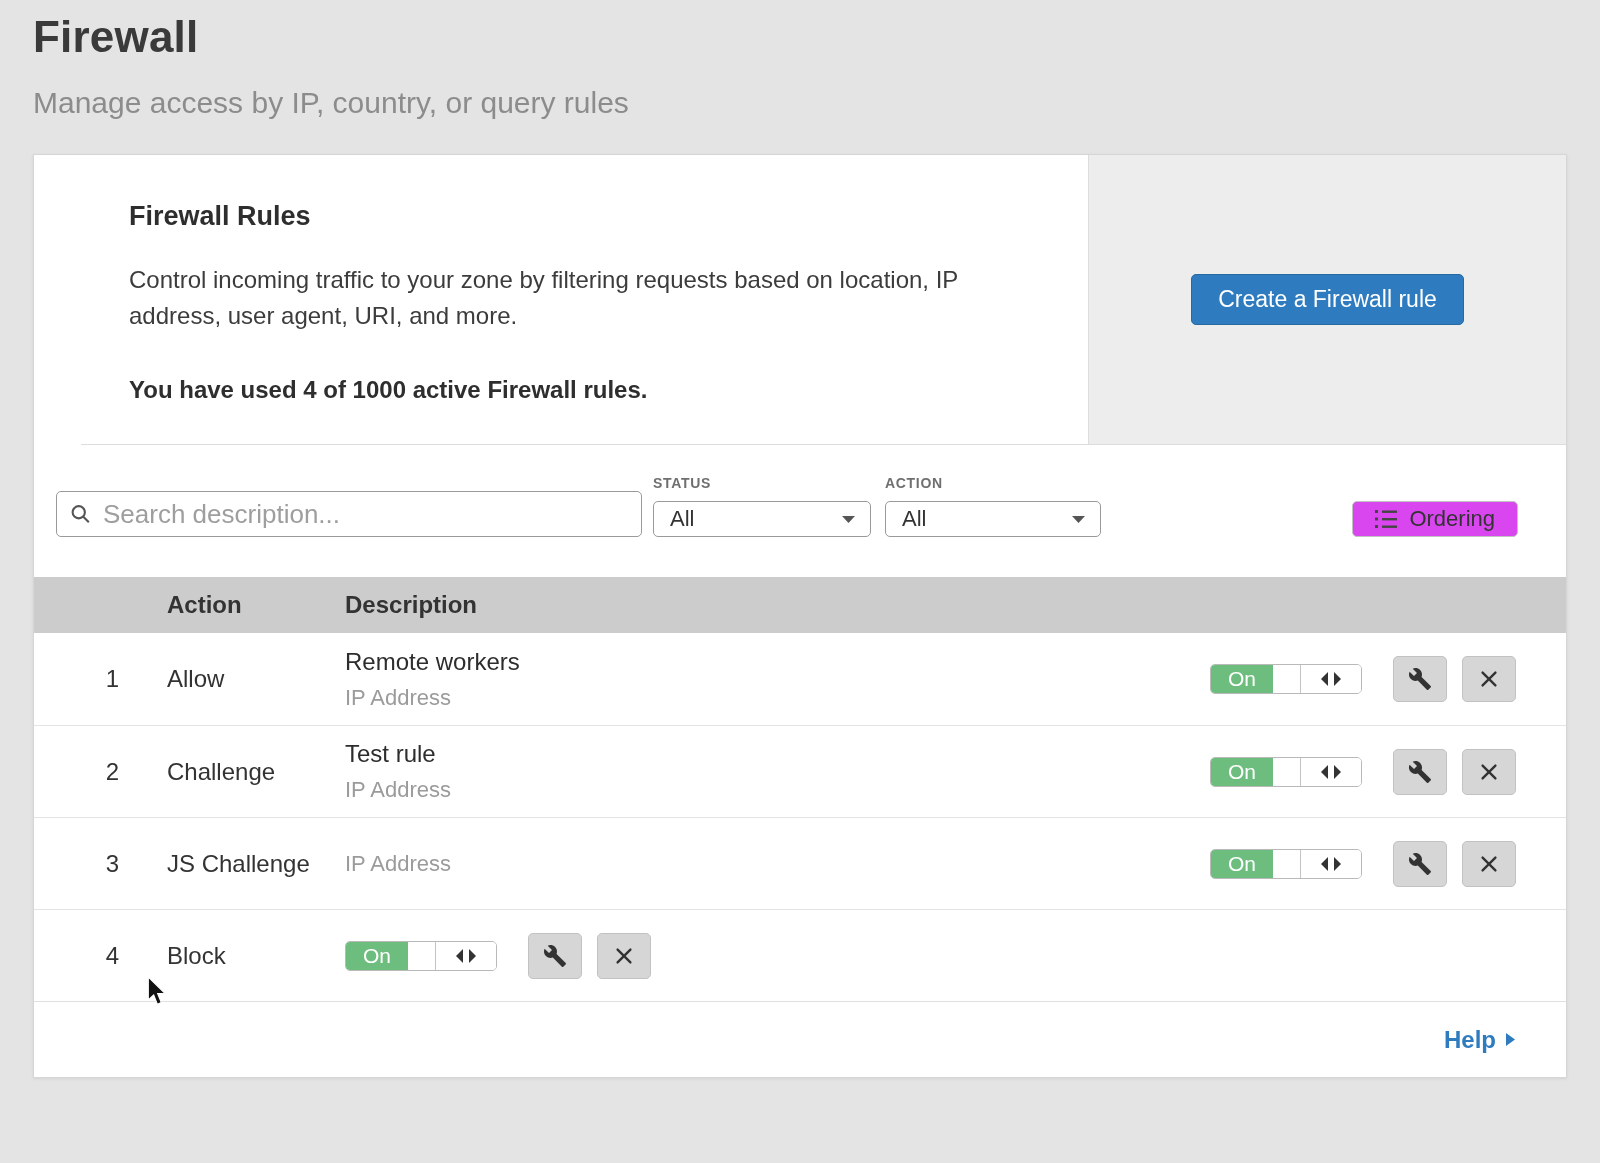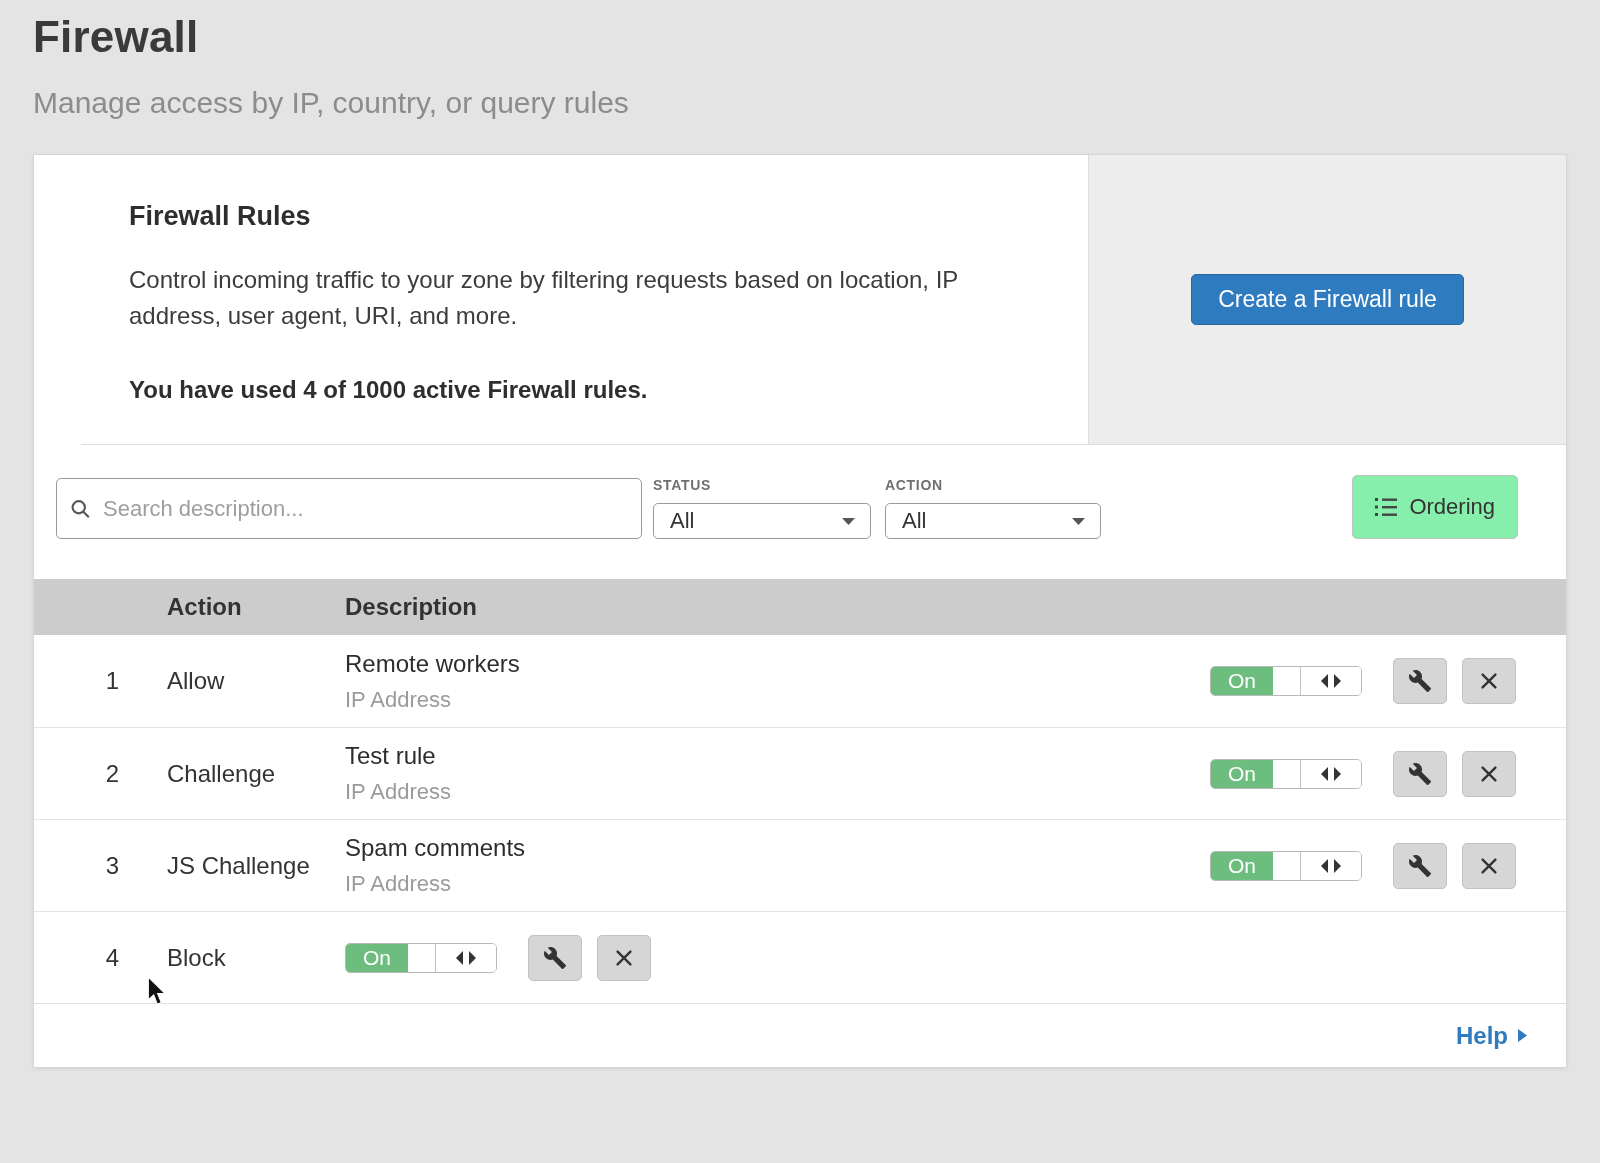--- a/index.html
+++ b/index.html
@@ -51,40 +51,40 @@
     padding:30px 48px 40px 22px;
   }
   .filter{display:flex;flex-direction:column;}
   .filter-label{
     font-size:14px;font-weight:700;color:#6f6f6f;
     letter-spacing:.7px;margin-bottom:10px;
   }
   .search-filter{width:586px;margin-right:11px;}
   .search-box{position:relative;}
   .search-box input{
-    width:100%;height:61px;border:1px solid #9a9a9a;border-radius:5px;
-    padding:0 14px 0 46px;font-size:22px;color:#333;
+    width:100%;height:46px;border:1px solid #9a9a9a;border-radius:5px;
+    padding:0 14px 0 46px;font-size:26px;color:#333;
     font-family:inherit;background:#fff;outline:none;
   }
   .search-box input::placeholder{color:#9e9e9e;}
   .search-icon{
     position:absolute;left:14px;top:50%;transform:translateY(-50%);
     width:21px;height:21px;display:block;
   }
   .status-filter{width:218px;margin-right:14px;}
   .action-filter{width:216px;}
   .select{
     height:36px;border:1px solid #9a9a9a;border-radius:5px;background:#fff;
     display:flex;align-items:center;justify-content:space-between;
     padding:0 14px 0 16px;font-size:22px;color:#333;cursor:pointer;
   }
   .chevron{width:15px;height:9px;display:block;}
   .ordering-btn{
-    margin-left:auto;height:64px;padding:4px 22px;
-    background:#86efac;border:1px solid #c2c2c2;border-radius:5px;
+    margin-left:auto;height:36px;padding:4px 22px;
+    background:#d946ef;border:1px solid #c2c2c2;border-radius:5px;
     font-size:22px;color:#333;font-family:inherit;cursor:pointer;
     display:flex;align-items:center;gap:12px;
   }
   .ordering-icon{width:22px;height:20px;display:block;}
   
   .table-header{
     height:56px;background:#cccccc;
     display:flex;align-items:center;
     font-size:24px;font-weight:700;color:#333;
   }
@@ -122,23 +122,23 @@
     cursor:pointer;margin-left:15px;padding:0;
   }
   .icon-btn svg{display:block;}
   
   .table-footer{
     height:56px;border-top:1px solid #e0e0e0;
     display:flex;align-items:center;padding-left:22px;
     font-size:24px;font-weight:700;color:#333;
   }
   .help-row{
-    height:64px;border-top:1px solid #e0e0e0;
+    height:76px;border-top:1px solid #e0e0e0;
     display:flex;align-items:center;justify-content:flex-end;
-    padding-right:38px;
+    padding-right:50px;
   }
   .help-link{
     color:var(--accent);font-size:24px;font-weight:600;text-decoration:none;
     display:flex;align-items:center;gap:9px;cursor:pointer;
   }
   .help-arrow{width:11px;height:15px;display:block;}
   .mouse-cursor{position:absolute;left:144px;top:977px;pointer-events:none;}
 </style>
 </head>
 <body>
@@ -268,21 +268,20 @@
           <path d="M5 5 L19 19 M19 5 L5 19" stroke="#333" stroke-width="2.6" stroke-linecap="round"></path>
         </svg>
       </button>
     </div>
   </div>
 
   <div class="rule-row">
     <div class="col-num cell">3</div>
     <div class="col-action cell">JS Challenge</div>
     <div class="col-desc">
-      <div class="desc-main">Spam comments</div>
       <div class="desc-sub">IP Address</div>
     </div>
     <div class="col-controls">
       <div class="toggle-group">
         <button class="toggle-on">On</button>
         <button class="drag-handle">
           <svg class="drag-icon" viewBox="0 0 24 16">
             <path d="M9 1 L2 8 L9 15 Z" fill="#333"></path>
             <path d="M15 1 L22 8 L15 15 Z" fill="#333"></path>
           </svg>

